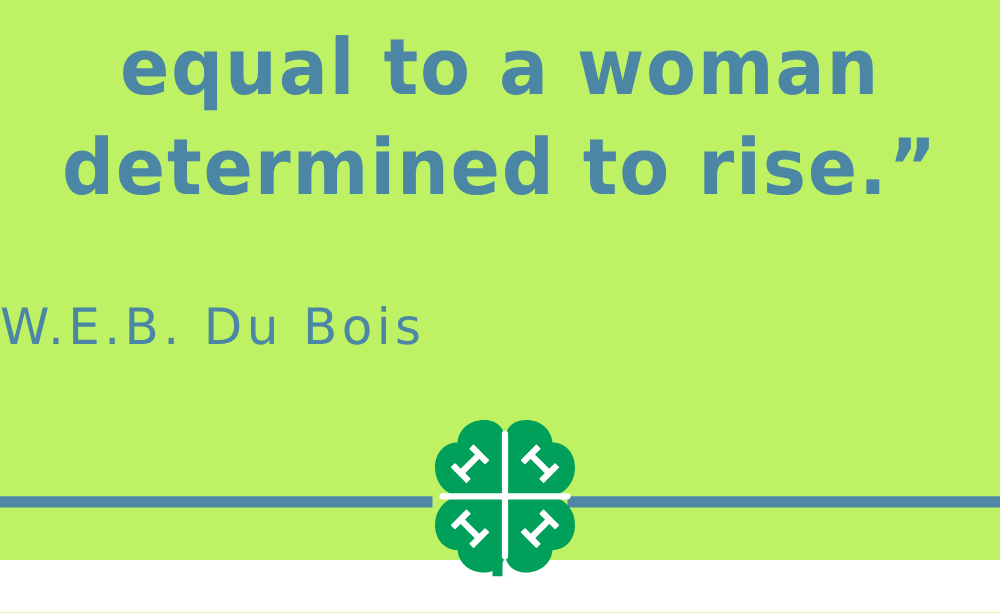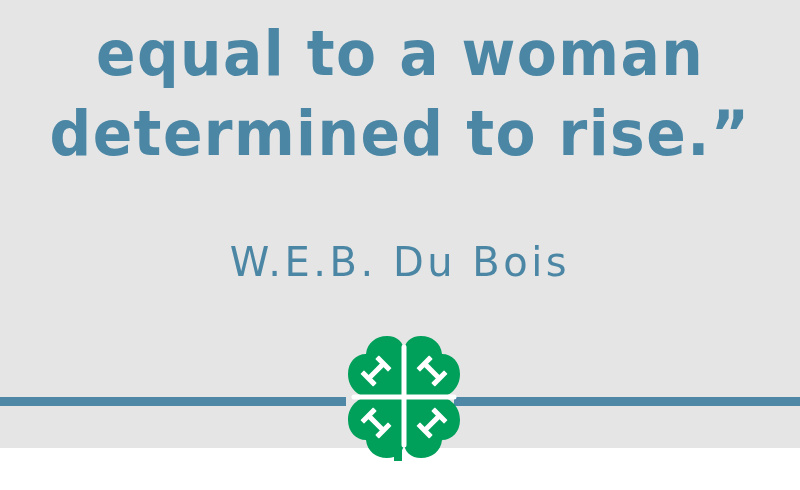--- a/index.html
+++ b/index.html
@@ -12,21 +12,21 @@
     height: 490px;
     background: #ffffff;
     font-family: "Liberation Sans", sans-serif;
     overflow: hidden;
   }
 
   .card {
     position: relative;
     width: 800px;
     height: 448px;
-    background: #e5e5e5;
+    background: #bef264;
   }
 
   
   .quote-block {
     position: absolute;
     top: 14px;
     left: 0;
     width: 800px;
     text-align: center;
   }
@@ -43,21 +43,20 @@
     transform: scaleX(0.94);
     transform-origin: center center;
   }
 
   
   .attribution {
     position: absolute;
     top: 238px;
     left: 0;
     width: 800px;
-    text-align: center;
     font-family: "DejaVu Sans", sans-serif;
     font-weight: 400;
     font-size: 40px;
     line-height: 48px;
     letter-spacing: 3.5px;
     color: #4b87a5;
     white-space: nowrap;
   }
 
   

